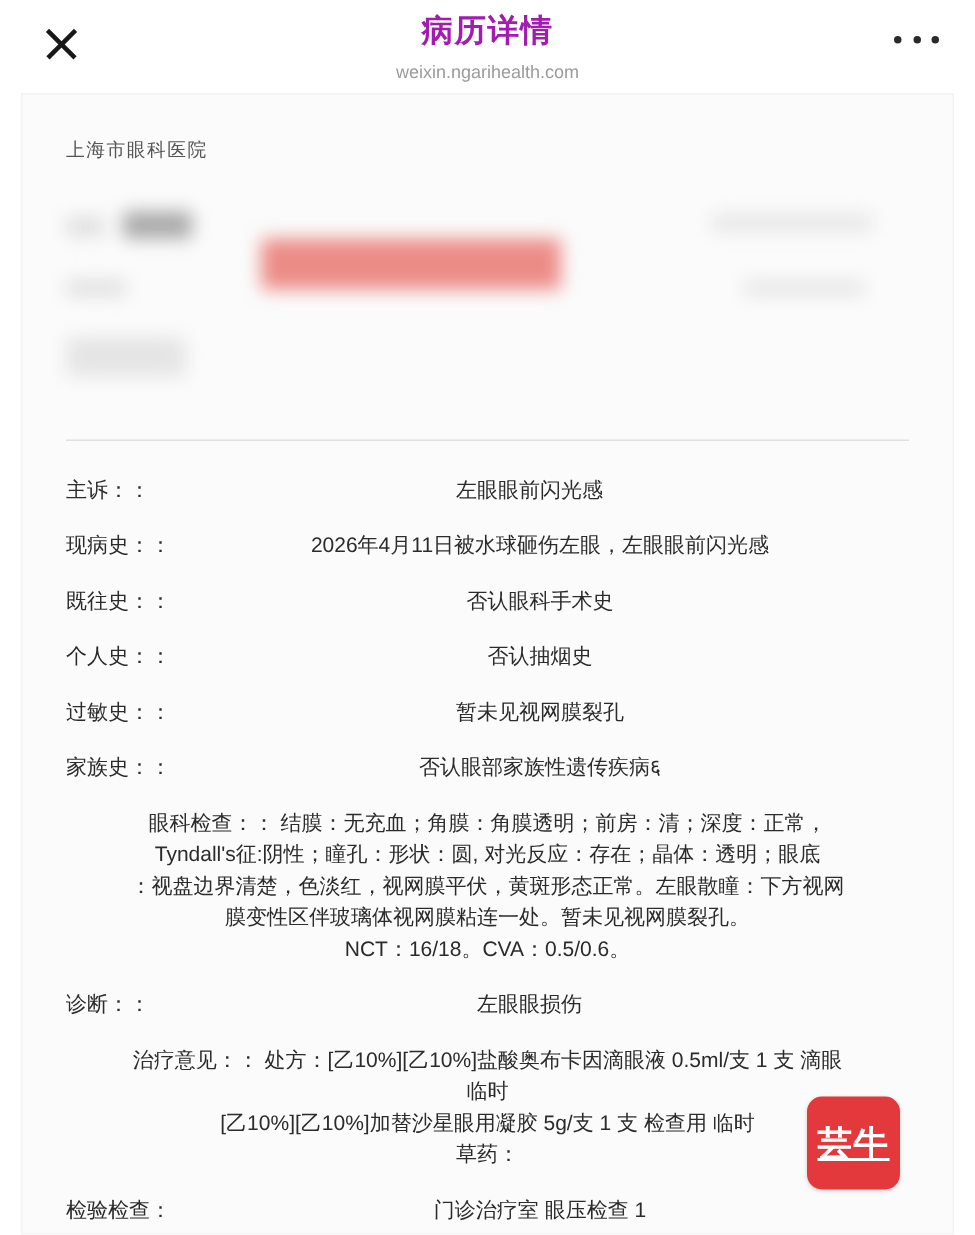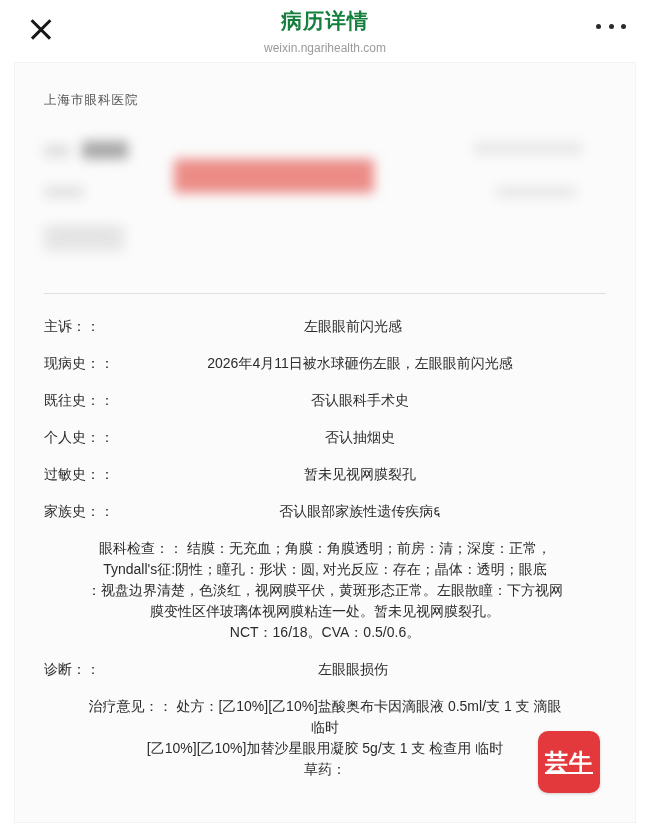--- a/index.html
+++ b/index.html
@@ -50,21 +50,21 @@
   .close-icon:before { transform: rotate(45deg); }
   .close-icon:after  { transform: rotate(-45deg); }
 
   .title-block {
     text-align: center;
     padding-top: 9px;
   }
   .page-title {
     font-size: 21px;
     font-weight: bold;
-    color: #15803d;
+    color: #a21caf;
     letter-spacing: 1px;
     line-height: 24px;
   }
   .page-subtitle {
     font-size: 12px;
     color: #9b9b9b;
     margin-top: 8px;
     line-height: 14px;
   }
   .more-icon {
@@ -267,20 +267,24 @@
       </div>
 
       <div class="field block">
         <span class="field-label">治疗意见：：</span>
         <span class="field-value multiline">处方：[乙10%][乙10%]盐酸奥布卡因滴眼液 0.5ml/支 1 支 滴眼
 临时
 [乙10%][乙10%]加替沙星眼用凝胶 5g/支 1 支 检查用 临时
 草药：</span>
       </div>
 
+      <div class="field">
+        <span class="field-label">检验检查：</span>
+        <span class="field-value">门诊治疗室 眼压检查 1</span>
+      </div>
 
     </div>
 
     <div class="stamp">
       <span class="stamp-inner">芸牛</span>
     </div>
 
   </div>
 </div>
 

